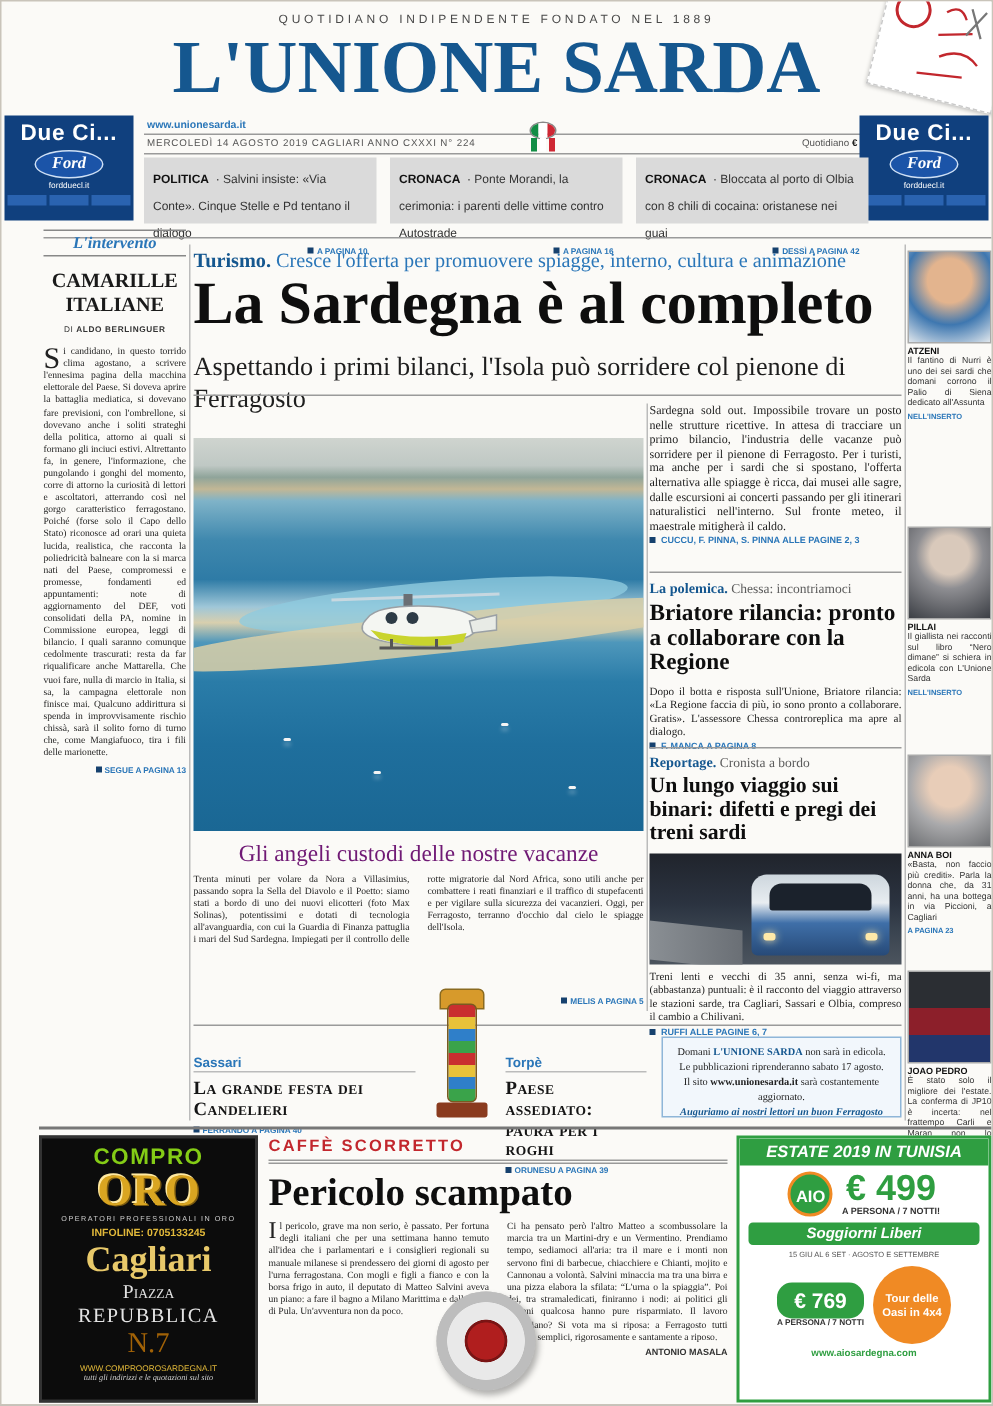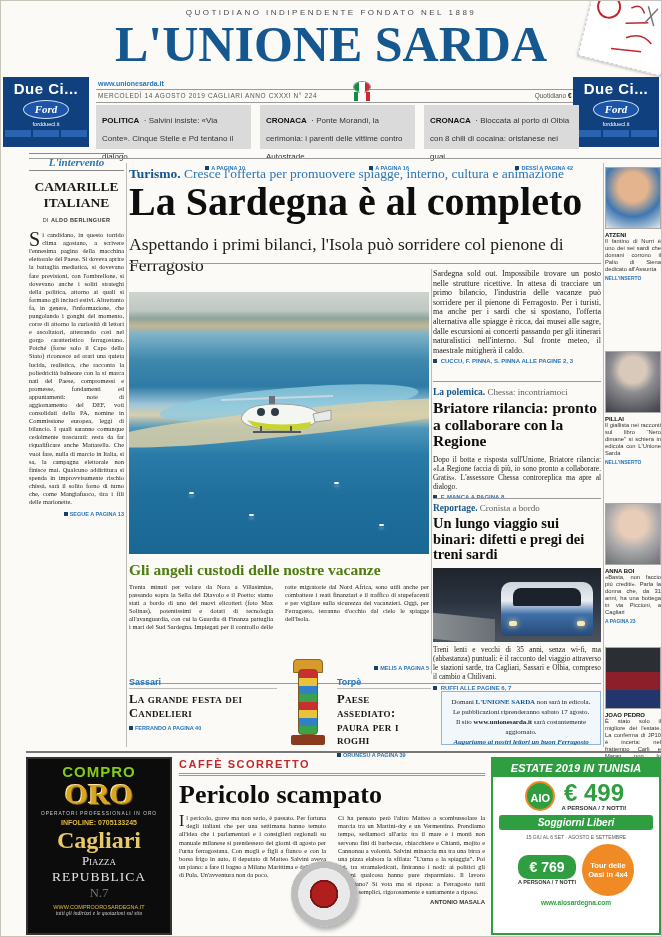--- a/index.html
+++ b/index.html
@@ -72,21 +72,21 @@
   .sic-head { top:276px; left:128px; width:300px; font-family:"Liberation Sans",sans-serif; font-size:9.5px; }
   .sic-head b { color:#111; } .sic-head span { color:#777; }
   .dot { color:#111; font-size:8px; }
   .photo { top:291px; left:128px; width:300px; height:262px; overflow:hidden;
     background:
       linear-gradient(180deg,#cfd4cf 0%,#bfc8c4 7%,#8fa49a 10%,#c2b795 13%,#7fb3c8 16%,#3f88ae 26%,#2e7ba6 36%,#9fc7d8 43%,#d8cfae 47%,#4e97bb 52%,#2a7ca8 62%,#1f6f9d 78%,#1a6794 100%); }
   .sandbar { position:absolute; left:-20px; top:118px; width:360px; height:26px; background:#d9cfa8; transform:rotate(-6deg); opacity:.85; border-radius:40%; }
   .lagoon { position:absolute; left:30px; top:96px; width:260px; height:30px; background:#8ecadf; transform:rotate(-5deg); border-radius:50%; opacity:.8; }
   .boat { position:absolute; width:5px; height:2px; background:#f4f4f4; border-radius:1px; box-shadow:0 3px 3px rgba(255,255,255,.35); }
   .heli { position:absolute; left:88px; top:98px; }
-  .caption-tit { top:560px; left:128px; width:300px; text-align:left; font-weight:bold; font-size:15.5px; color:#4d7c0f; }
+  .caption-tit { top:560px; left:128px; width:300px; text-align:center; font-weight:normal; font-size:15.5px; color:#701a75; }
   .caption-cols { top:582px; left:128px; width:300px; column-count:2; column-gap:12px;
     font-size:6.4px; line-height:8px; text-align:justify; color:#222; }
   .caption-by { top:664px; left:128px; width:300px; text-align:right; font-family:"Liberation Sans",sans-serif;
     font-size:5.5px; color:#2a76b8; font-weight:bold; }
 
   
   .rcol { left:432px; width:168px; }
   .rcol .body { font-size:8px; line-height:9.6px; text-align:justify; color:#1d1d1d; }
   .rcol .byline { margin-top:3px; font-family:"Liberation Sans",sans-serif; font-size:6px; color:#2a76b8; font-weight:bold; }
   .kick { font-size:9px; color:#5c5c5c; }
@@ -100,21 +100,21 @@
   .train .lamp { position:absolute; bottom:10px; width:8px; height:5px; background:#ffe9a8; border-radius:2px; box-shadow:0 0 6px #ffe9a8; }
 
   
   .sbitem { left:604px; width:56px; font-family:"Liberation Sans",sans-serif; }
   .sbitem .ph { width:56px; height:62px; border:1px solid #aaa; }
   .sbitem .nm { font-weight:bold; font-size:6px; color:#111; margin-top:3px; }
   .sbitem .tx { font-size:5.8px; line-height:7px; color:#333; text-align:justify; }
   .sbitem .rf { font-size:5px; color:#2a76b8; font-weight:bold; margin-top:2px; }
 
   
-  .lbox { top:676px; font-family:"Liberation Serif",serif; }
+  .lbox { top:702px; font-family:"Liberation Serif",serif; }
   .lbox .k { font-family:"Liberation Sans",sans-serif; color:#2a76b8; font-weight:bold; font-size:9px; border-bottom:1px solid #bbb; padding-bottom:1px; }
   .lbox .h { font-weight:bold; font-size:12.5px; line-height:1.1; margin-top:4px; color:#151515; font-variant:small-caps; letter-spacing:.3px; }
   .lbox .rf { font-family:"Liberation Sans",sans-serif; font-size:5.5px; color:#2a76b8; font-weight:bold; margin-top:4px; }
   .candel { top:658px; left:284px; width:46px; height:86px; }
   .candel .pole { position:absolute; left:13px; top:10px; width:20px; height:66px; border-radius:4px;
     background:repeating-linear-gradient(180deg,#c92f2f 0 8px,#e8c23a 8px 16px,#2f7fc9 16px 24px,#3aa34a 24px 32px); border:1px solid #7a5a20; }
   .candel .crown { position:absolute; left:8px; top:0; width:30px; height:14px; background:#d79a2b; border-radius:4px 4px 0 0; border:1px solid #8a6a20; }
   .candel .base { position:absolute; left:6px; bottom:0; width:34px; height:10px; background:#8a3b1f; border-radius:2px; }
 
   .domani { top:690px; left:440px; width:160px; height:54px; border:1px solid #8fb6d8; background:#f2f7fc;
@@ -126,21 +126,21 @@
   
   .oro { top:756px; left:25px; width:146px; height:178px; background:#0c0c0c; color:#e8e8e8; text-align:center; padding-top:5px;
     font-family:"Liberation Serif",serif; border:2px solid #333; }
   .oro .l1 { font-family:"Liberation Sans",sans-serif; font-weight:bold; font-size:15px; color:#84cc16; letter-spacing:1px; line-height:1; }
   .oro .l2 { font-weight:bold; font-size:30px; color:#d9a521; line-height:1; text-shadow:1px 1px 0 #7a5a10, -1px -1px 0 #ffe9a0; }
   .oro .sub { font-family:"Liberation Sans",sans-serif; font-size:4.8px; color:#cfcfcf; letter-spacing:1px; margin-top:2px; }
   .oro .info { font-family:"Liberation Sans",sans-serif; font-size:7px; color:#e2b93a; font-weight:bold; margin-top:3px; }
   .oro .city { font-size:24px; font-weight:bold; color:#e8c96a; line-height:1.05; margin-top:2px; }
   .oro .a1 { font-size:13px; color:#e3e3e3; font-variant:small-caps; }
   .oro .a2 { font-size:13.5px; color:#e3e3e3; letter-spacing:1px; }
-  .oro .a3 { font-size:13px; color:#737373; }
+  .oro .a3 { font-size:19px; color:#a16207; }
   .oro .site { font-family:"Liberation Sans",sans-serif; font-size:5.5px; color:#e2b93a; margin-top:3px; }
   .oro .foot { font-size:5.5px; font-style:italic; color:#cfcfcf; }
 
   .caffe { top:757px; left:178px; width:306px; }
   .caffe .rub { font-family:"Liberation Sans",sans-serif; color:#c2272d; font-weight:bold; font-size:11px; letter-spacing:1.5px; }
   .caffe .dbl { border-top:1px solid #999; border-bottom:1px solid #999; height:3px; margin:3px 0 6px; }
   .caffe .h { font-weight:bold; font-size:26px; color:#0e0e0e; line-height:1; margin-bottom:6px; }
   .caffe .cols { column-count:2; column-gap:12px; font-size:6.4px; line-height:8.2px; text-align:justify; color:#222; }
   .caffe .cols p:first-child::first-letter { font-size:16px; float:left; line-height:13px; padding-right:2px; }
   .caffe .by { text-align:right; font-family:"Liberation Sans",sans-serif; font-weight:bold; font-size:6px; color:#333; margin-top:3px; }

